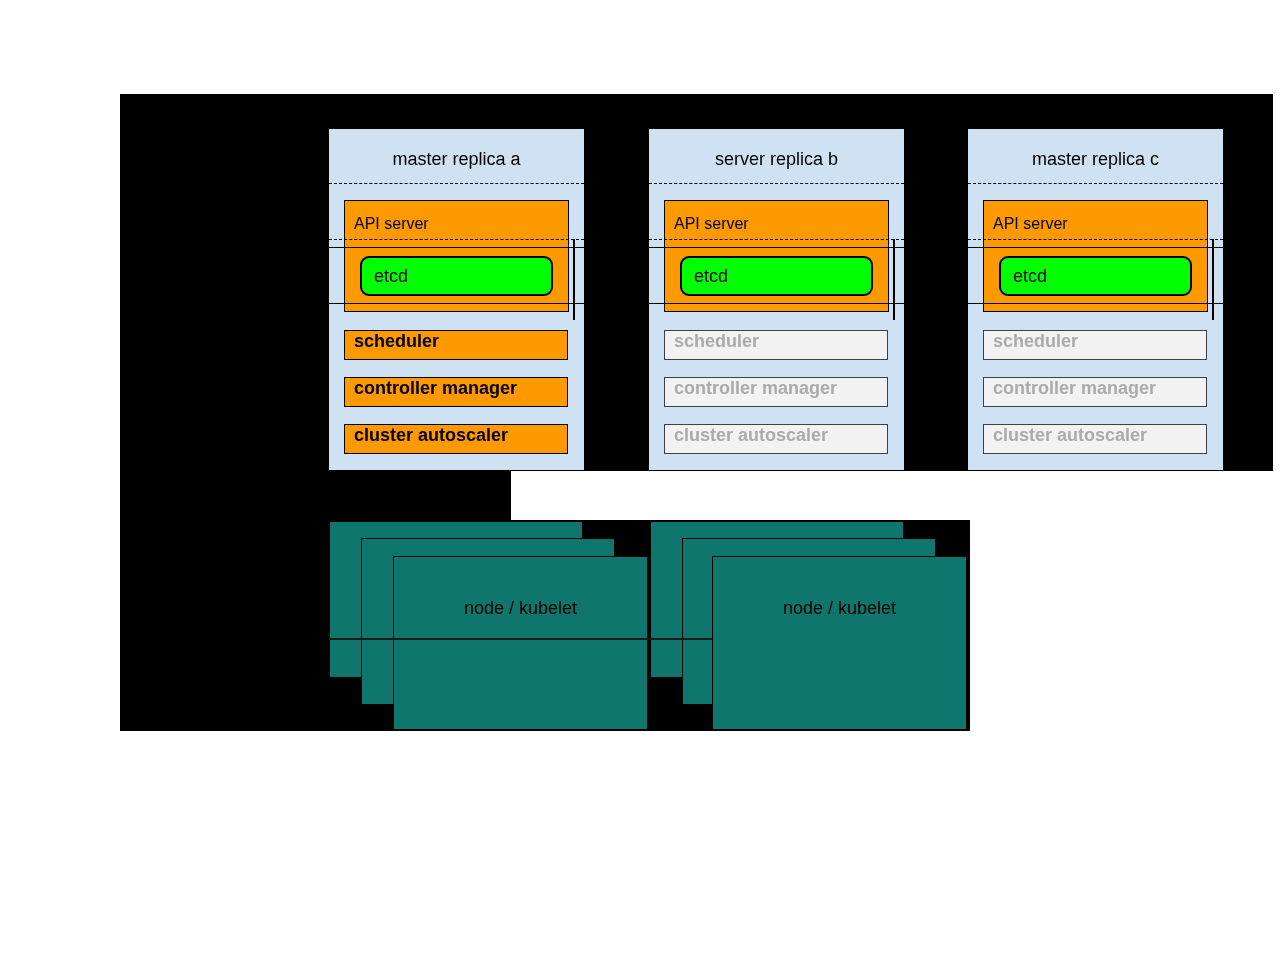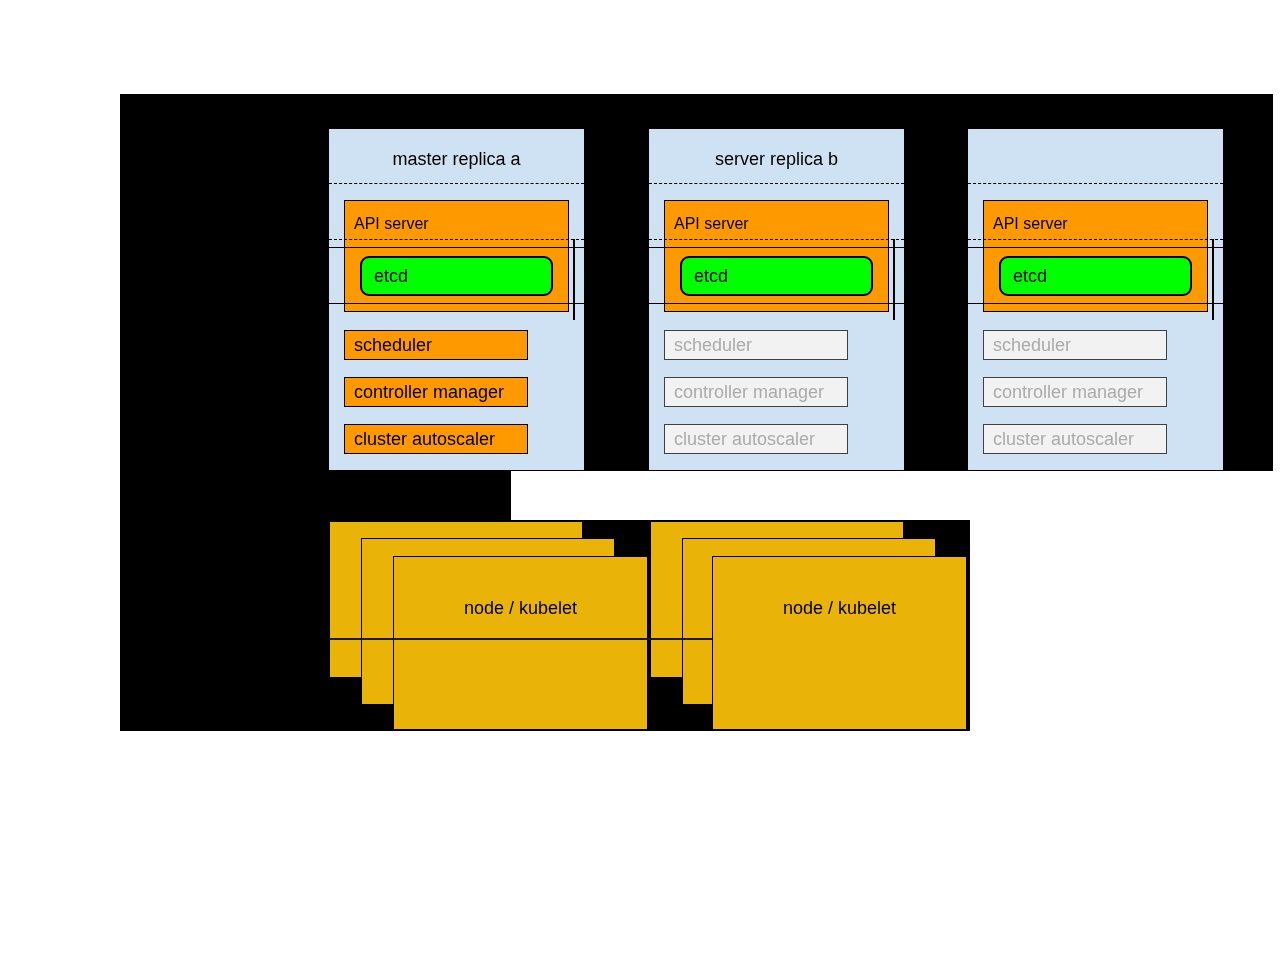--- a/index.html
+++ b/index.html
@@ -27,27 +27,27 @@
 
   .orange-main { position:absolute; left:15px; top:71px; width:225px; height:112px;
                  background:#ff9900; border:1.5px solid #000; }
   .api-label { position:absolute; left:9px; top:12px; font-size:16px; line-height:21px; }
 
   .etcd-box { position:absolute; left:31px; top:127px; width:193px; height:40px;
               background:#00ff00; border:2px solid #000; border-radius:9px;
               display:flex; align-items:center; padding-left:12px;
               font-size:18px; z-index:3; }
 
-  .comp { position:absolute; left:15px; width:184px; height:30px;
-          display:flex; align-items:center; padding-left:9px; font-size:18px; }
+  .comp { position:absolute; left:15px; width:224px; height:30px;
+          display:flex; align-items:flex-start; padding-left:9px; font-size:18px;font-weight:bold; }
   .comp-active   { background:#ff9900; border:1.5px solid #000; color:#000; }
   .comp-inactive { background:#f2f2f2; border:1.5px solid #404040; color:#ababab; }
 
   
-  .node-box { position:absolute; background:#eab308; border:1.5px solid #000; }
+  .node-box { position:absolute; background:#0f766e; border:1.5px solid #000; }
   .nb-back  { top:521px; width:254px; height:157px; }
   .nb-mid   { top:538px; width:254px; height:167px; }
   .nb-front { top:556px; width:255px; height:174px; }
   .node-label { position:absolute; top:41px; left:0; right:0; text-align:center;
                 font-size:18px; line-height:21px; }
   .nodes-line { position:absolute; left:329px; top:638px; width:383px; height:2px;
                 background:#1a1a1a; }
 </style>
 </head>
 <body>
@@ -100,20 +100,21 @@
     </div>
     <div class="comp comp-inactive" style="top:248px">
       <span>controller manager</span>
     </div>
     <div class="comp comp-inactive" style="top:295px">
       <span>cluster autoscaler</span>
     </div>
   </div>
 
   <div class="card" style="left:968px">
+    <div class="card-title">master replica c</div>
     <div class="hline dash" style="top:54px"></div>
     <div class="orange-main">
       <div class="api-label">API server</div>
     </div>
     <div class="hline dash" style="top:110px"></div>
     <div class="hline solid" style="top:118px"></div>
     <div class="etcd-box">
       <span>etcd</span>
     </div>
     <div class="hline solid" style="top:174px"></div>

